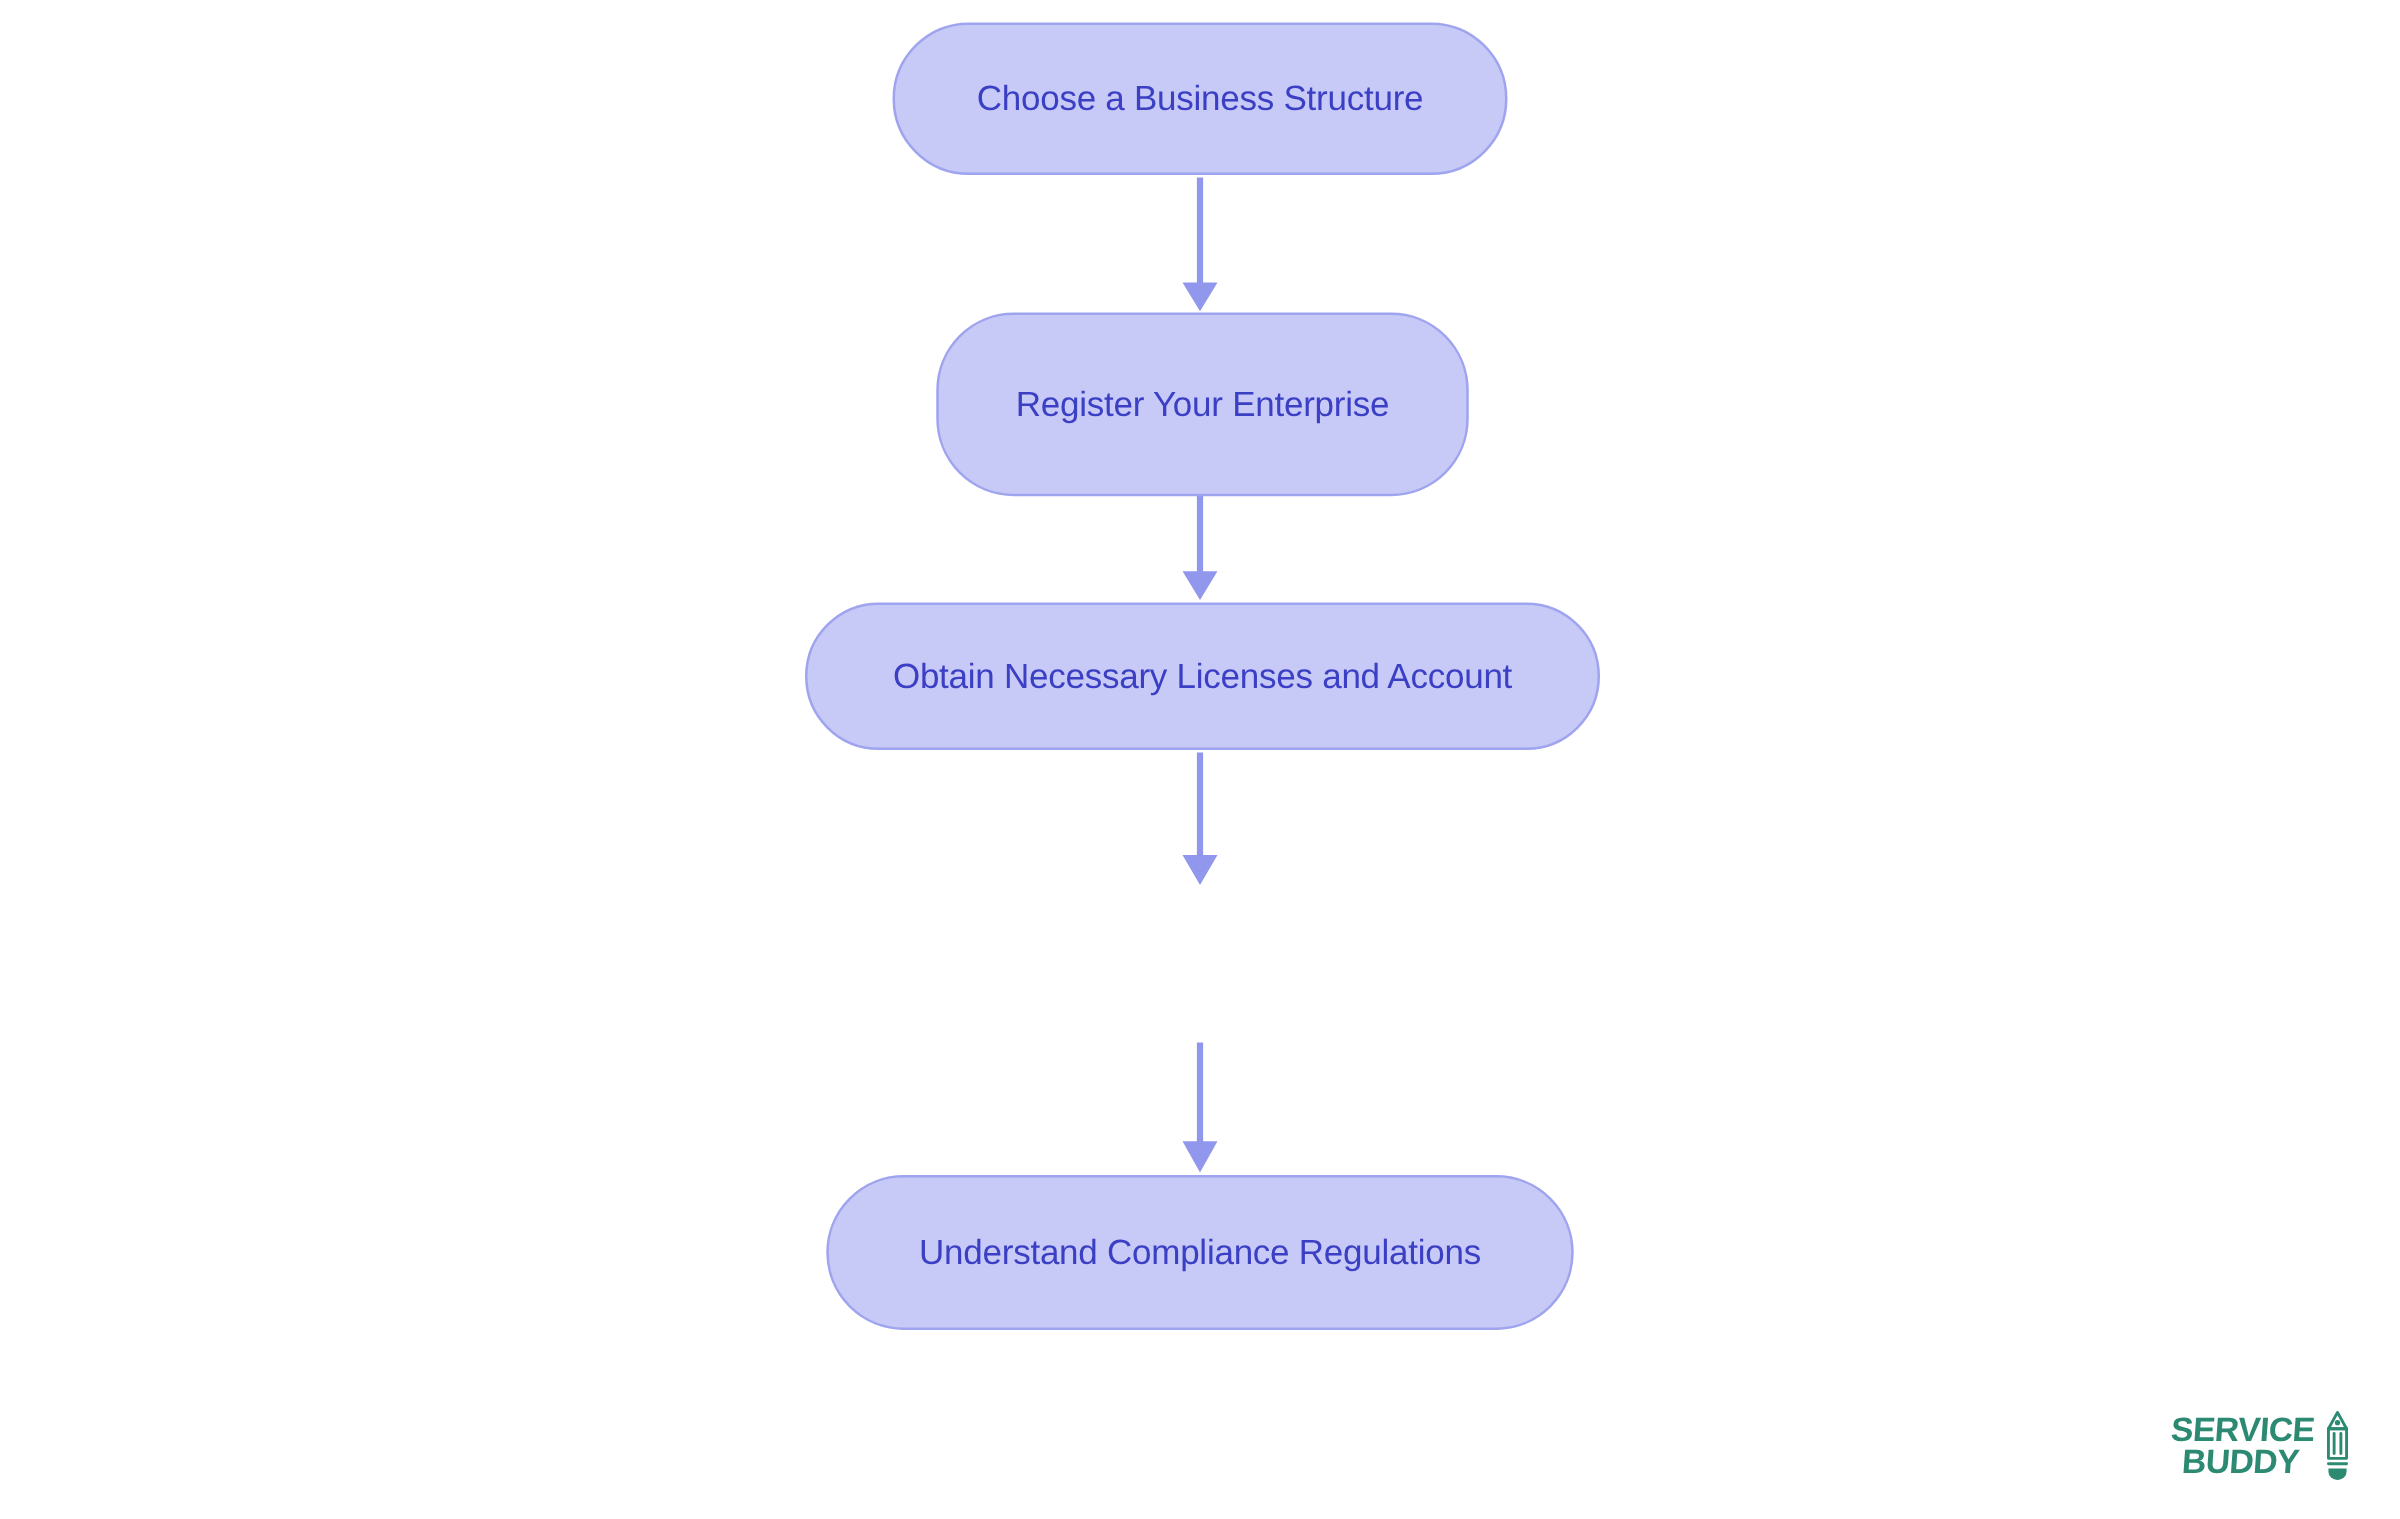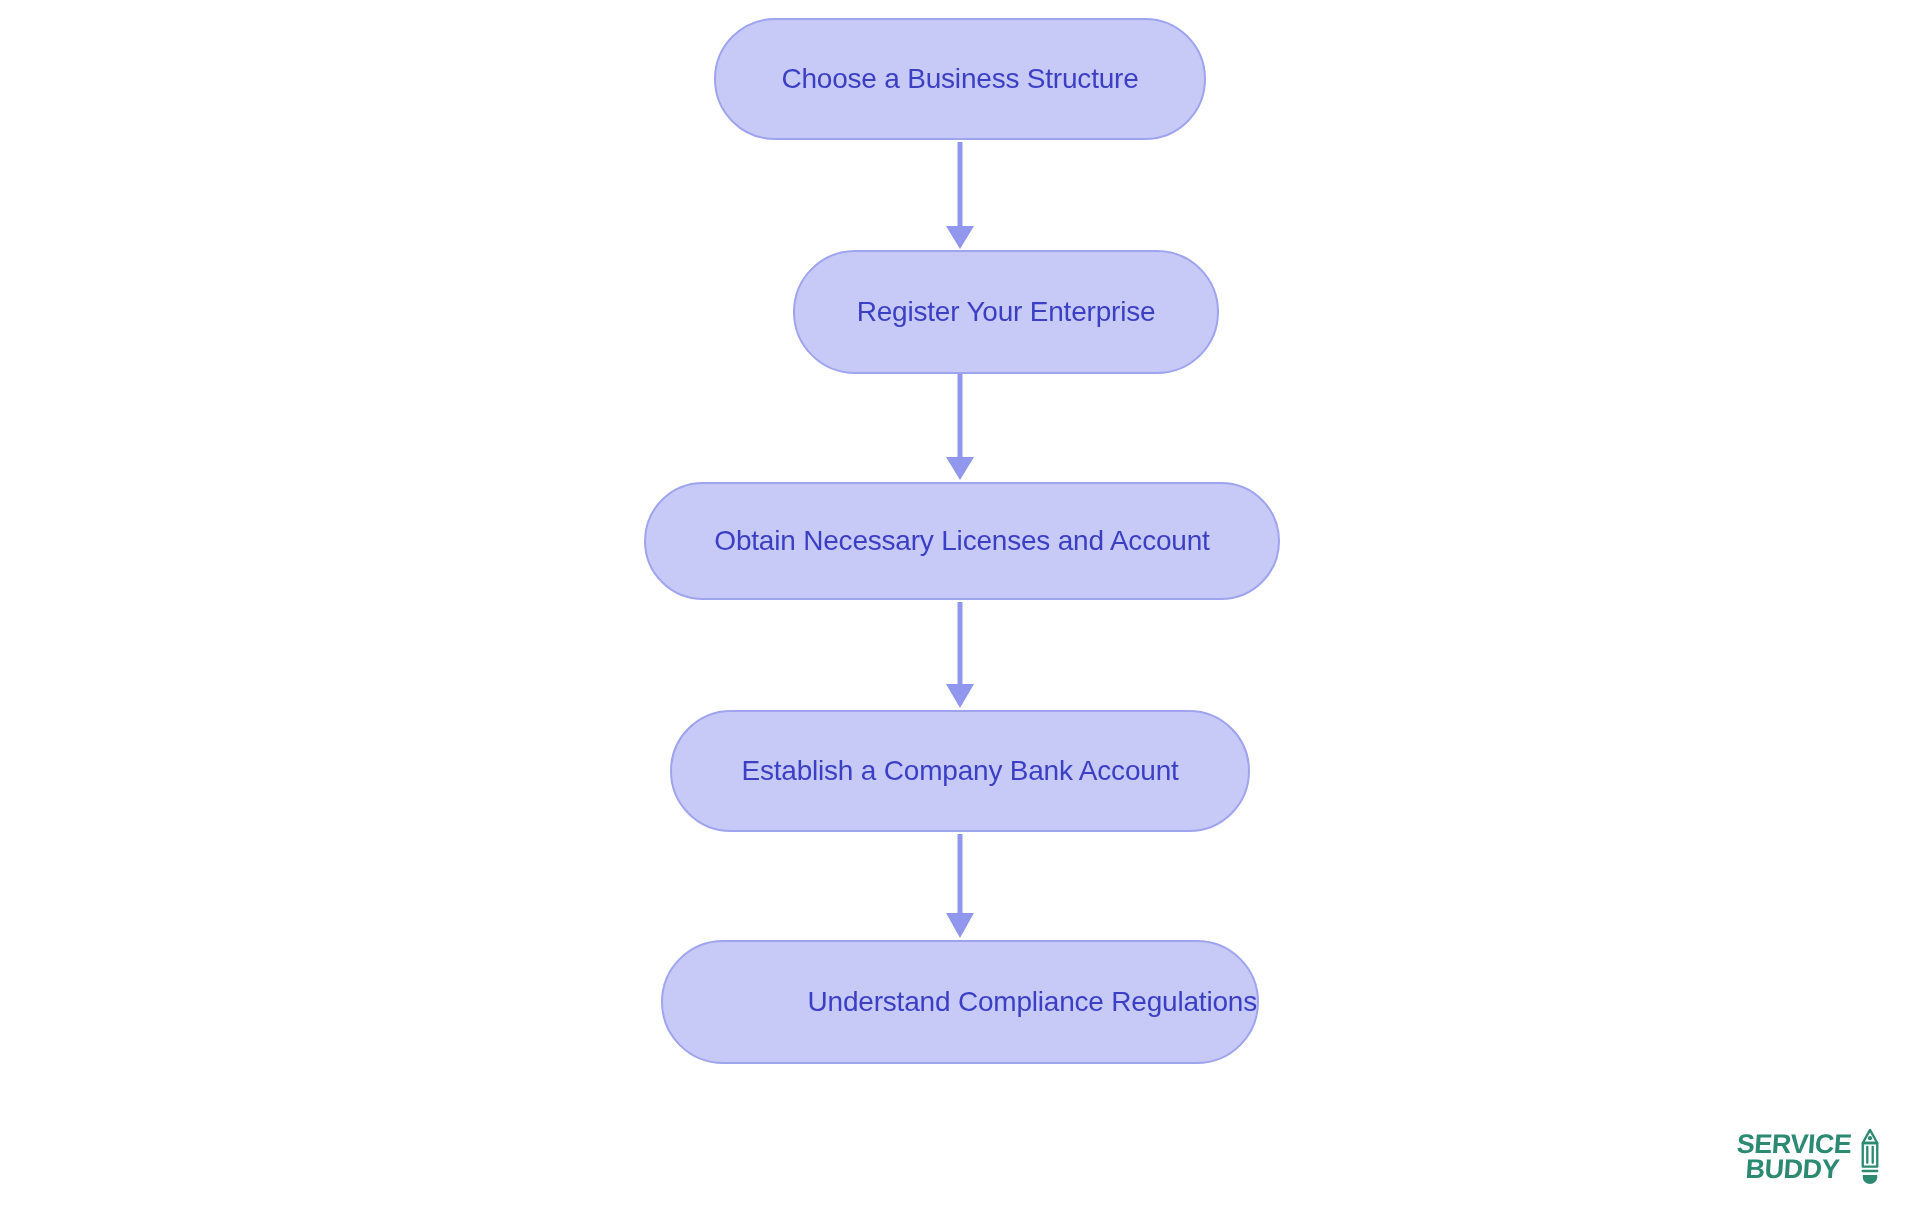--- a/index.html
+++ b/index.html
@@ -41,24 +41,24 @@
     justify-content: center;
     text-align: center;
   }
   .node span {
     color: var(--node-text, #3b3fc4);
     font-size: 28px;
     letter-spacing: -0.2px;
     white-space: nowrap;
   }
   .node-1 { left: 714px; top:  18px; width: 492px; height: 122px; text-align: right; }
-  .node-2 { left: 793px; top: 250px; width: 426px; height: 124px; }
+  .node-2 { left: 749px; top: 250px; width: 426px; height: 147px; }
   .node-3 { left: 644px; top: 482px; width: 636px; height: 118px; }
   .node-4 { left: 670px; top: 710px; width: 580px; height: 122px; }
-  .node-5 { left: 661px; top: 940px; width: 598px; height: 124px; justify-content: flex-end; }
+  .node-5 { left: 661px; top: 940px; width: 598px; height: 124px; }
 
   .logo {
     position: absolute;
     left: 1736px;
     top: 1128px;
     display: flex;
     align-items: center;
     gap: 7px;
   }
   .logo-text {
@@ -115,23 +115,20 @@
   </div>
 
   <div class="node node-2">
     <span>Register Your Enterprise</span>
   </div>
 
   <div class="node node-3">
     <span>Obtain Necessary Licenses and Account</span>
   </div>
 
-  <div class="node node-4">
-    <span>Establish a Company Bank Account</span>
-  </div>
 
   <div class="node node-5">
     <span>Understand Compliance Regulations</span>
   </div>
 
   <div class="logo">
     <div class="logo-text">
       <div>SERVICE</div>
       <div>BUDDY</div>
     </div>

